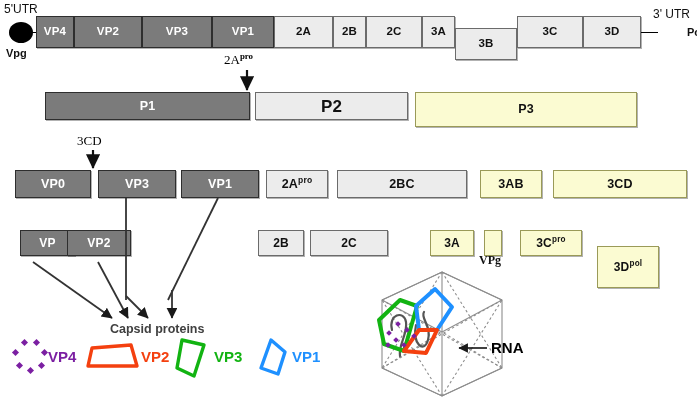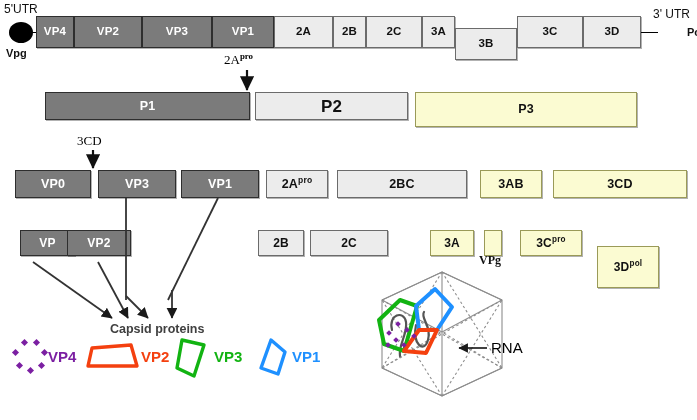--- a/index.html
+++ b/index.html
@@ -31,21 +31,21 @@
   .rule{position:absolute;background:#000;height:1px;}
 
   
   svg.layer{position:absolute;left:0;top:0;width:697px;height:420px;
             overflow:visible;pointer-events:none;}
 
   .capsid-title{position:absolute;font-size:12.5px;font-weight:bold;color:#404040;
                 white-space:nowrap;}
   .legend-lbl{position:absolute;font-size:15px;font-weight:bold;white-space:nowrap;
               line-height:1;}
-  .rna-lbl{position:absolute;font-size:15px;font-weight:normal;color:#000;
+  .rna-lbl{position:absolute;font-size:15px;font-weight:bold;color:#000;
            white-space:nowrap;}
 </style>
 </head>
 <body>
 
 <div class="stage">
 
   <div>
 
     <div class="txt t-plain" style="left:4px;top:3px;">5'UTR</div>

